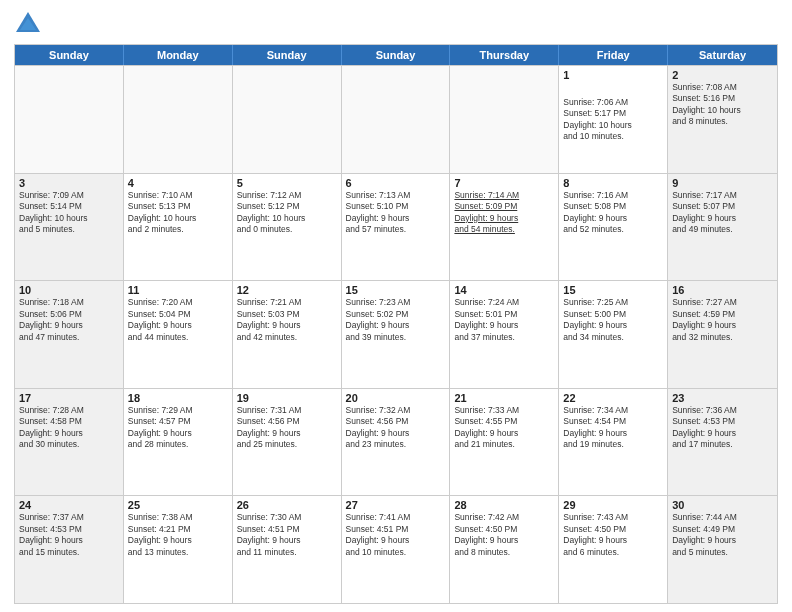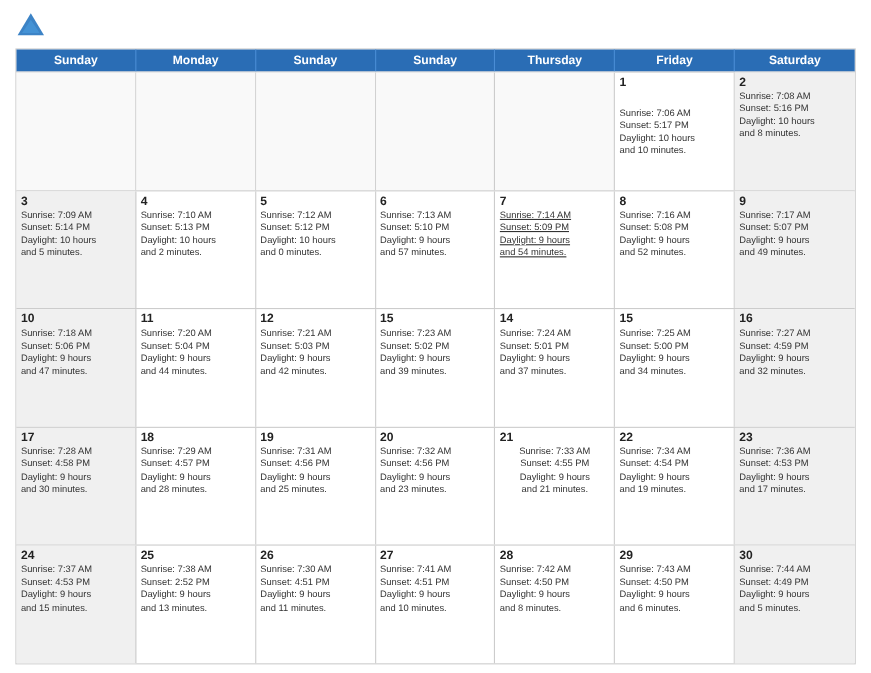--- a/index.html
+++ b/index.html
@@ -295,21 +295,21 @@
           </div>
           <div class="cal-cell">
             <span class="day-num">20</span>
             <div class="day-info" style="white-space: pre-line;">Sunrise: 7:32 AM
 Sunset: 4:56 PM
 Daylight: 9 hours
 and 23 minutes.</div>
           </div>
           <div class="cal-cell">
             <span class="day-num">21</span>
-            <div class="day-info" style="white-space: pre-line; text-align: center;">Sunrise: 7:33 AM
+            <div class="day-info" style="white-space: pre-line;">Sunrise: 7:33 AM
 Sunset: 4:55 PM
 Daylight: 9 hours
 and 21 minutes.</div>
           </div>
           <div class="cal-cell">
             <span class="day-num">22</span>
             <div class="day-info" style="white-space: pre-line;">Sunrise: 7:34 AM
 Sunset: 4:54 PM
 Daylight: 9 hours
 and 19 minutes.</div>
@@ -326,21 +326,21 @@
           <div class="cal-cell shaded">
             <span class="day-num">24</span>
             <div class="day-info" style="white-space: pre-line;">Sunrise: 7:37 AM
 Sunset: 4:53 PM
 Daylight: 9 hours
 and 15 minutes.</div>
           </div>
           <div class="cal-cell">
             <span class="day-num">25</span>
             <div class="day-info" style="white-space: pre-line;">Sunrise: 7:38 AM
-Sunset: 2:52 PM
+Sunset: 4:21 PM
 Daylight: 9 hours
 and 13 minutes.</div>
           </div>
           <div class="cal-cell">
             <span class="day-num">26</span>
             <div class="day-info" style="white-space: pre-line;">Sunrise: 7:30 AM
 Sunset: 4:51 PM
 Daylight: 9 hours
 and 11 minutes.</div>
           </div>

